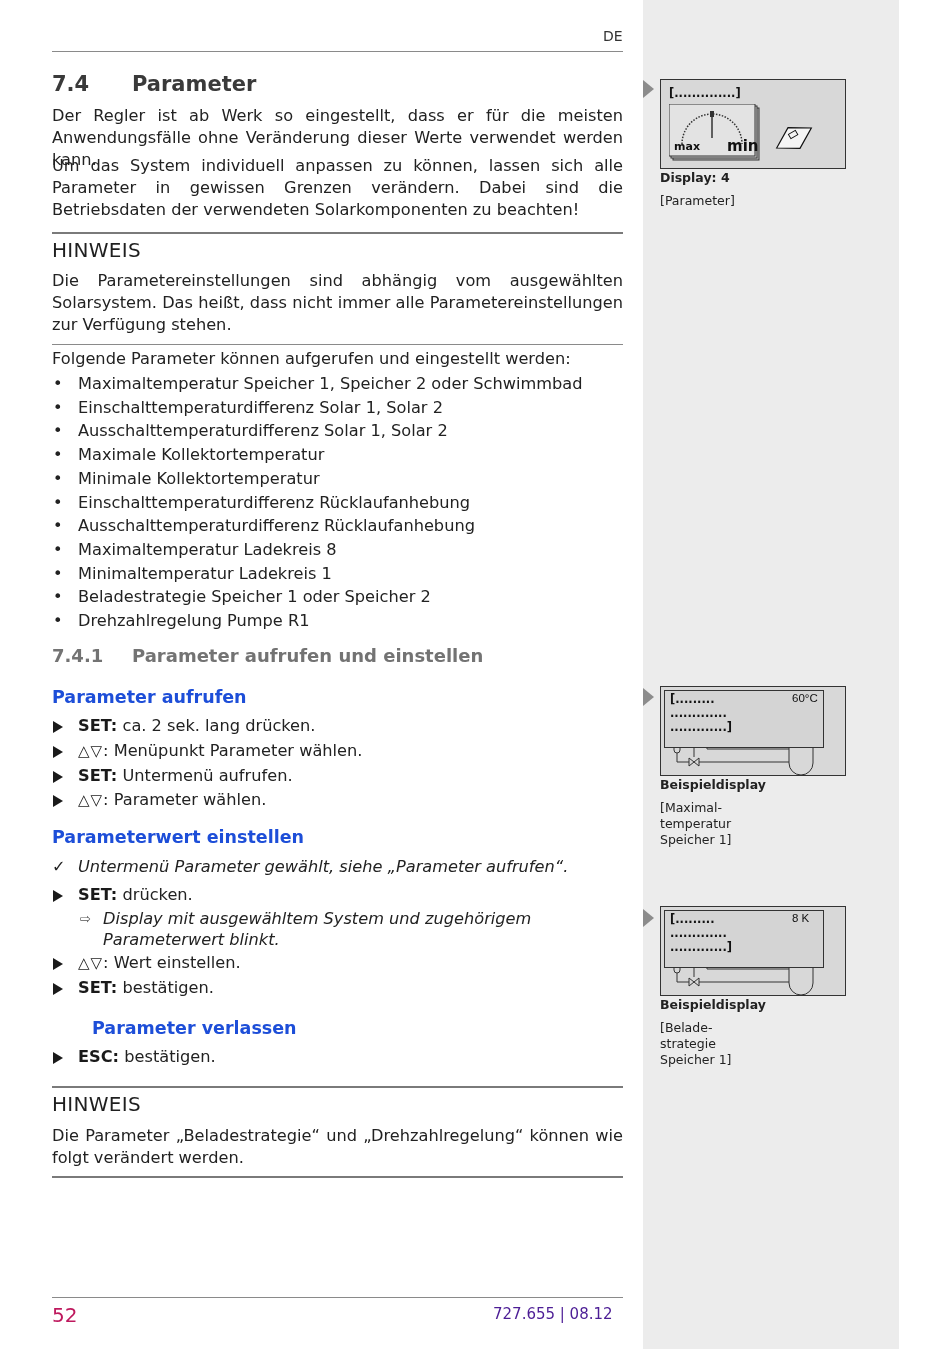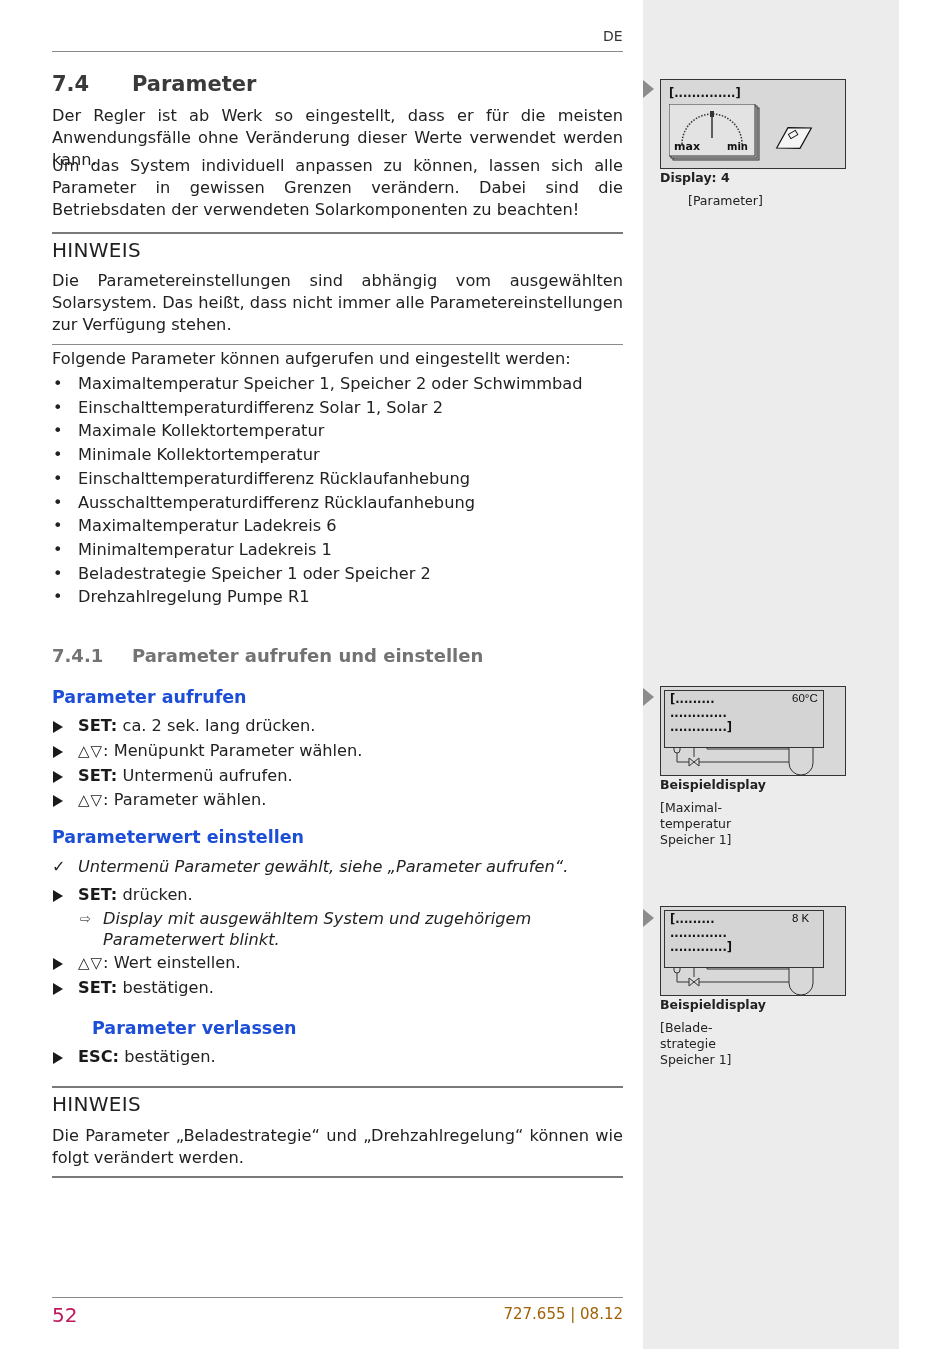--- a/index.html
+++ b/index.html
@@ -33,21 +33,21 @@
     position: absolute; left: 1px; top: 7px; width: 0; height: 0;
     border-top: 6px solid transparent; border-bottom: 6px solid transparent; border-left: 10px solid #1a1a1a;
   }
   .step b { color: #1a1a1a; }
   .arrows { font-size: 15px; letter-spacing: 1px; }
   .check { position: relative; padding-left: 26px; font-style: italic; line-height: 24px; }
   .check .ck { position: absolute; left: 0; top: 0; font-style: normal; }
   .result { position: relative; padding-left: 51px; font-style: italic; line-height: 21.5px; }
   .result .ra { position: absolute; left: 28px; top: 0; font-style: normal; font-size: 13px; color: #555; }
   .footer-num { left: 52px; top: 1303px; font-size: 20px; color: #be185d; }
-  .footer-doc { left: 493px; top: 1305px; font-size: 15px; color: #a16207; width: 130px; text-align: right; }
+  .footer-doc { left: 493px; top: 1305px; font-size: 15px; color: #4c1d95; width: 130px; }
 
   
   .side-arrow {
     position: absolute; width: 0; height: 0;
     border-top: 9px solid transparent; border-bottom: 9px solid transparent; border-left: 11px solid #8c8c8c;
   }
   .figbox {
     position: absolute; background: #d8d8d8; border: 1px solid #333;
   }
   .caption { position: absolute; font-size: 12.5px; color: #222; line-height: 16px; }
@@ -76,25 +76,26 @@
 <div class="rule thick" style="top:232px;"></div>
 <div class="main hinweis" style="top:239px;">HINWEIS</div>
 <div class="main just" style="top:270px;">Die Parametereinstellungen sind abhängig vom ausgewählten Solarsystem. Das heißt, dass nicht immer alle Parametereinstellungen zur Verfügung stehen.</div>
 <div class="rule" style="top:344px;"></div>
 
 <div class="main" style="top:348px;">Folgende Parameter können aufgerufen und eingestellt werden:</div>
 <div class="main" style="top:372px;">
   <ul class="bul">
     <li>Maximaltemperatur Speicher 1, Speicher 2 oder Schwimmbad</li>
     <li>Einschalttemperaturdifferenz Solar 1, Solar 2</li>
+    <li>Ausschalttemperaturdifferenz Solar 1, Solar 2</li>
     <li>Maximale Kollektortemperatur</li>
     <li>Minimale Kollektortemperatur</li>
     <li>Einschalttemperaturdifferenz Rücklaufanhebung</li>
     <li>Ausschalttemperaturdifferenz Rücklaufanhebung</li>
-    <li>Maximaltemperatur Ladekreis 6</li>
+    <li>Maximaltemperatur Ladekreis 8</li>
     <li>Minimaltemperatur Ladekreis 1</li>
     <li>Beladestrategie Speicher 1 oder Speicher 2</li>
     <li>Drehzahlregelung Pumpe R1</li>
   </ul>
 </div>
 
 <div class="main h2" style="top:645px;">
   <span class="num">7.4.1</span><span>Parameter aufrufen und einstellen</span>
 </div>
 
@@ -138,24 +139,24 @@
     <rect x="0" y="0" width="86" height="52" fill="#e3e3e3" stroke="#333" stroke-width="1"></rect>
     <path d="M13 40 A30 30 0 0 1 73 40" fill="none" stroke="#333" stroke-width="1.5" stroke-dasharray="1.5 1.5"></path>
     <line x1="43" y1="8" x2="43" y2="34" stroke="#333" stroke-width="1.5"></line>
     <rect x="41" y="7" width="4" height="6" fill="#333"></rect>
     <g transform="translate(125,34) rotate(-30)">
       <polygon points="-20,0 0,-12 20,0 0,12" fill="#f5f5f5" stroke="#111" stroke-width="1.2"></polygon>
       <rect x="-3" y="-6" width="8" height="5" fill="none" stroke="#111" stroke-width="0.9"></rect>
     </g>
   </svg>
   <div class="lcd-text" style="left:13px; top:59px; font-size:11px;">max</div>
-  <div class="lcd-text" style="left:66px; top:59px; font-size:10px;">min</div>
+  <div class="lcd-text" style="left:66px; top:59px; font-size:15px;">min</div>
 </div>
 <div class="caption bold" style="left:660px; top:170px;">Display: 4</div>
-<div class="caption" style="left:660px; top:193px;margin-left:28px;">[Parameter]</div>
+<div class="caption" style="left:660px; top:193px;">[Parameter]</div>
 
 <div class="side-arrow" style="left:643px; top:688px;"></div>
 <div class="figbox" style="left:660px; top:686px; width:184px; height:88px;">
   <div style="position:absolute; left:3px; top:3px; width:158px; height:56px; background:#d4d4d4; border:1px solid #333;"></div>
   <div class="lcd-text" style="left:9px; top:5px;">[.........</div>
   <div class="lcd-text" style="left:9px; top:19px;">.............</div>
   <div class="lcd-text" style="left:9px; top:33px;">.............]</div>
   <div class="lcd-val" style="left:131px; top:5px;">60°C</div>
   <svg style="position:absolute; left:0; top:60px;" width="184" height="28" viewBox="0 0 184 28">
     <path d="M13 0 v3 a3 3 0 0 0 6 0 v-3" fill="none" stroke="#333" stroke-width="1"></path>

